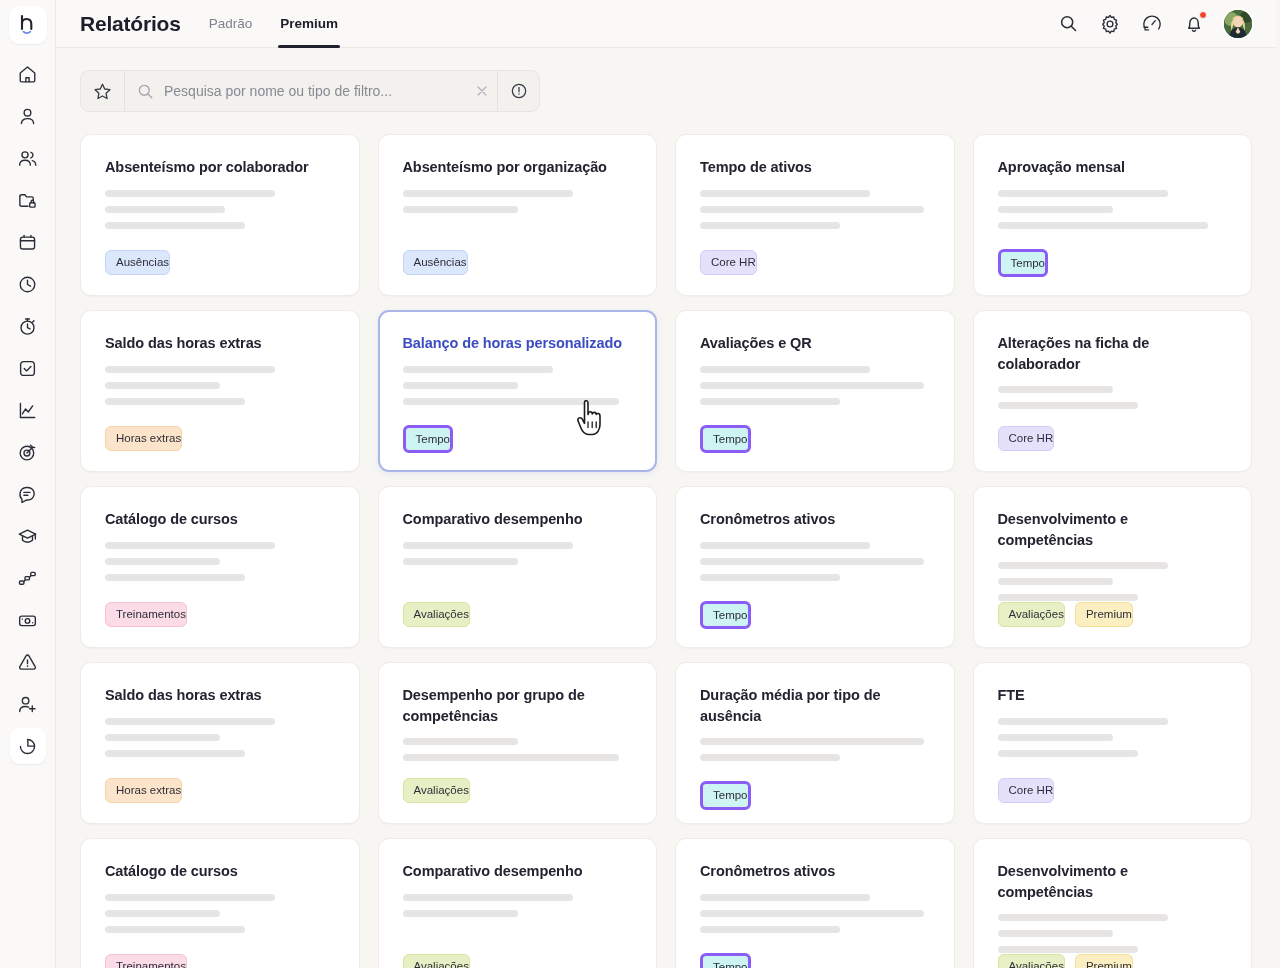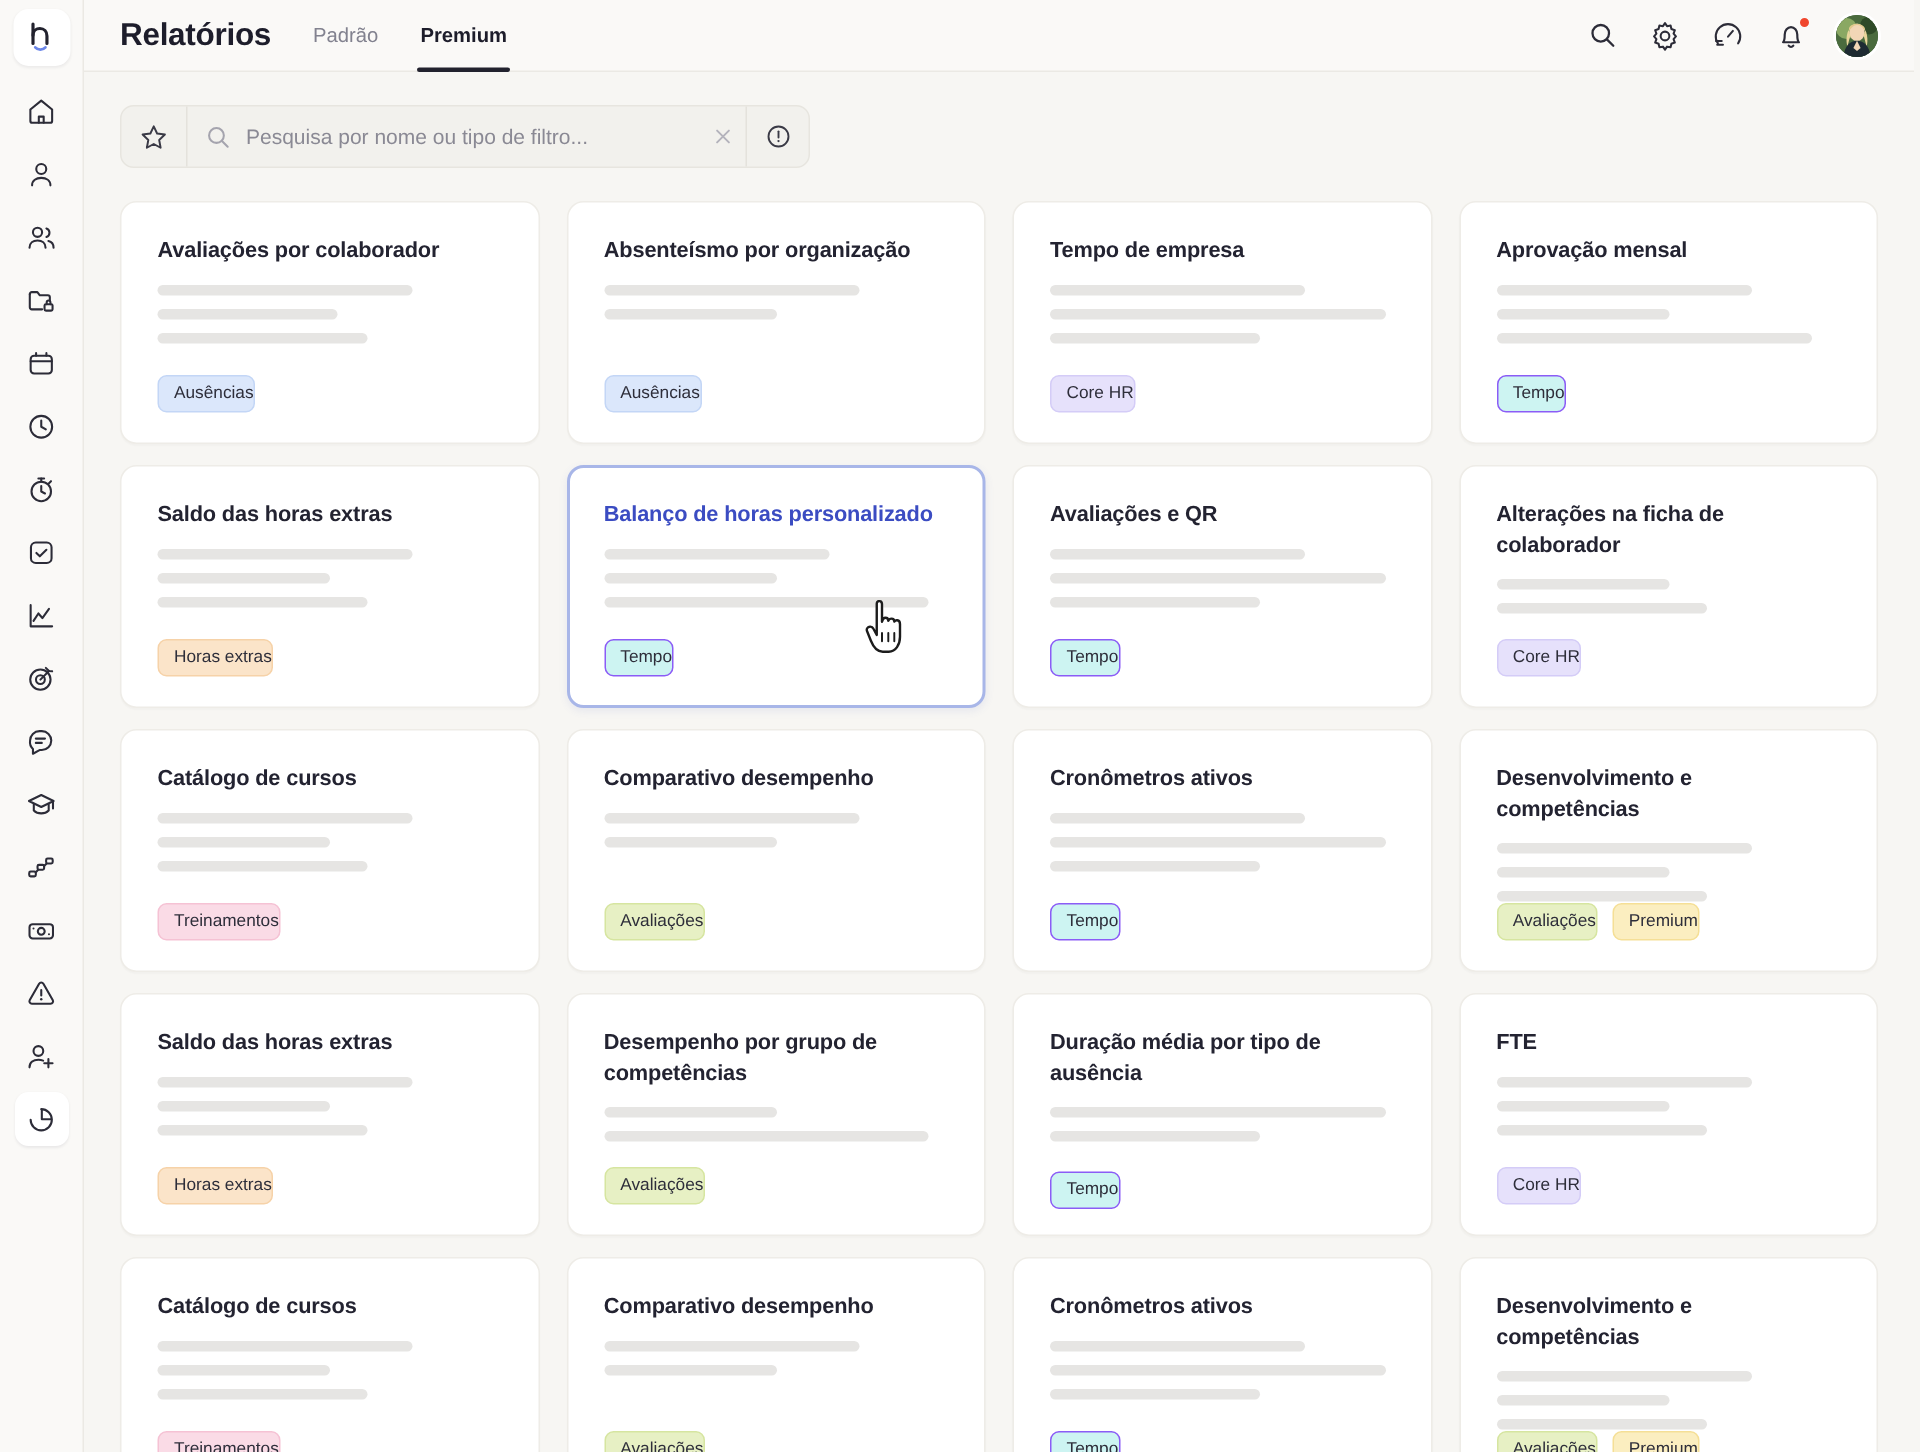--- a/index.html
+++ b/index.html
@@ -147,21 +147,21 @@
   .skel-wrap { display: flex; flex-direction: column; gap: 9px; }
   .skel { height: 7px; border-radius: 4px; background: #e6e5e3; }
   .card-tags { margin-top: auto; display: flex; gap: 10px; }
   .tag {
     font-size: 11.5px; padding: 5px 0 5px 10px;
     border-radius: 6px; line-height: 1.1;
     color: #2e2e3a; white-space: nowrap;
   }
   .tag-ausencias   { background: #dbe7fb; border: 1px solid #c3d6f6; }
   .tag-corehr      { background: #e6e1fb; border: 1px solid #d4ccf7; }
-  .tag-tempo       { background: #cdf4f2; border: 1px solid #8b5cf6; margin-top: 20px; }
+  .tag-tempo       { background: #cdf4f2; border: 3px solid #8b5cf6; margin-top: 20px; }
   .tag-horas       { background: #fbe4c9; border: 1px solid #f6d2a8; }
   .tag-treinamentos{ background: #fadbe6; border: 1px solid #f5c2d4; }
   .tag-avaliacoes  { background: #e7f0c4; border: 1px solid #d6e5a0; }
   .tag-premium     { background: #fbeec0; border: 1px solid #f5df96; }
 
   
   .cursor-pointer-gfx {
     position: absolute; left: 195px; top: 88px;
     width: 30px; height: 36px; pointer-events: none;
   }
@@ -417,42 +417,42 @@
           <svg width="18" height="18" viewBox="0 0 20 20" fill="none" stroke="currentColor" stroke-width="1.4">
             <circle cx="10" cy="10" r="7.4"></circle>
               <path d="M10 6.2 V10.8" stroke-linecap="round"></path>
               <circle cx="10" cy="13.4" r=".85" fill="currentColor" stroke="none"></circle>
           </svg>
         </div>
       </div>
 
       <div class="grid" id="card-grid">
           <div class="card">
-            <div class="card-title">Avaliações por colaborador</div>
+            <div class="card-title">Absenteísmo por colaborador</div>
             <div class="skel-wrap">
               <div class="skel" style="width: 170px;"></div>
               <div class="skel" style="width: 120px;"></div>
               <div class="skel" style="width: 140px;"></div>
             </div>
             <div class="card-tags">
               <span class="tag tag-ausencias">Ausências</span>
             </div>
           </div>
           <div class="card">
             <div class="card-title">Absenteísmo por organização</div>
             <div class="skel-wrap">
               <div class="skel" style="width: 170px;"></div>
               <div class="skel" style="width: 115px;"></div>
             </div>
             <div class="card-tags">
               <span class="tag tag-ausencias">Ausências</span>
             </div>
           </div>
           <div class="card">
-            <div class="card-title">Tempo de empresa</div>
+            <div class="card-title">Tempo de ativos</div>
             <div class="skel-wrap">
               <div class="skel" style="width: 170px;"></div>
               <div class="skel" style="width: 224px;"></div>
               <div class="skel" style="width: 140px;"></div>
             </div>
             <div class="card-tags">
               <span class="tag tag-corehr">Core HR</span>
             </div>
           </div>
           <div class="card">

